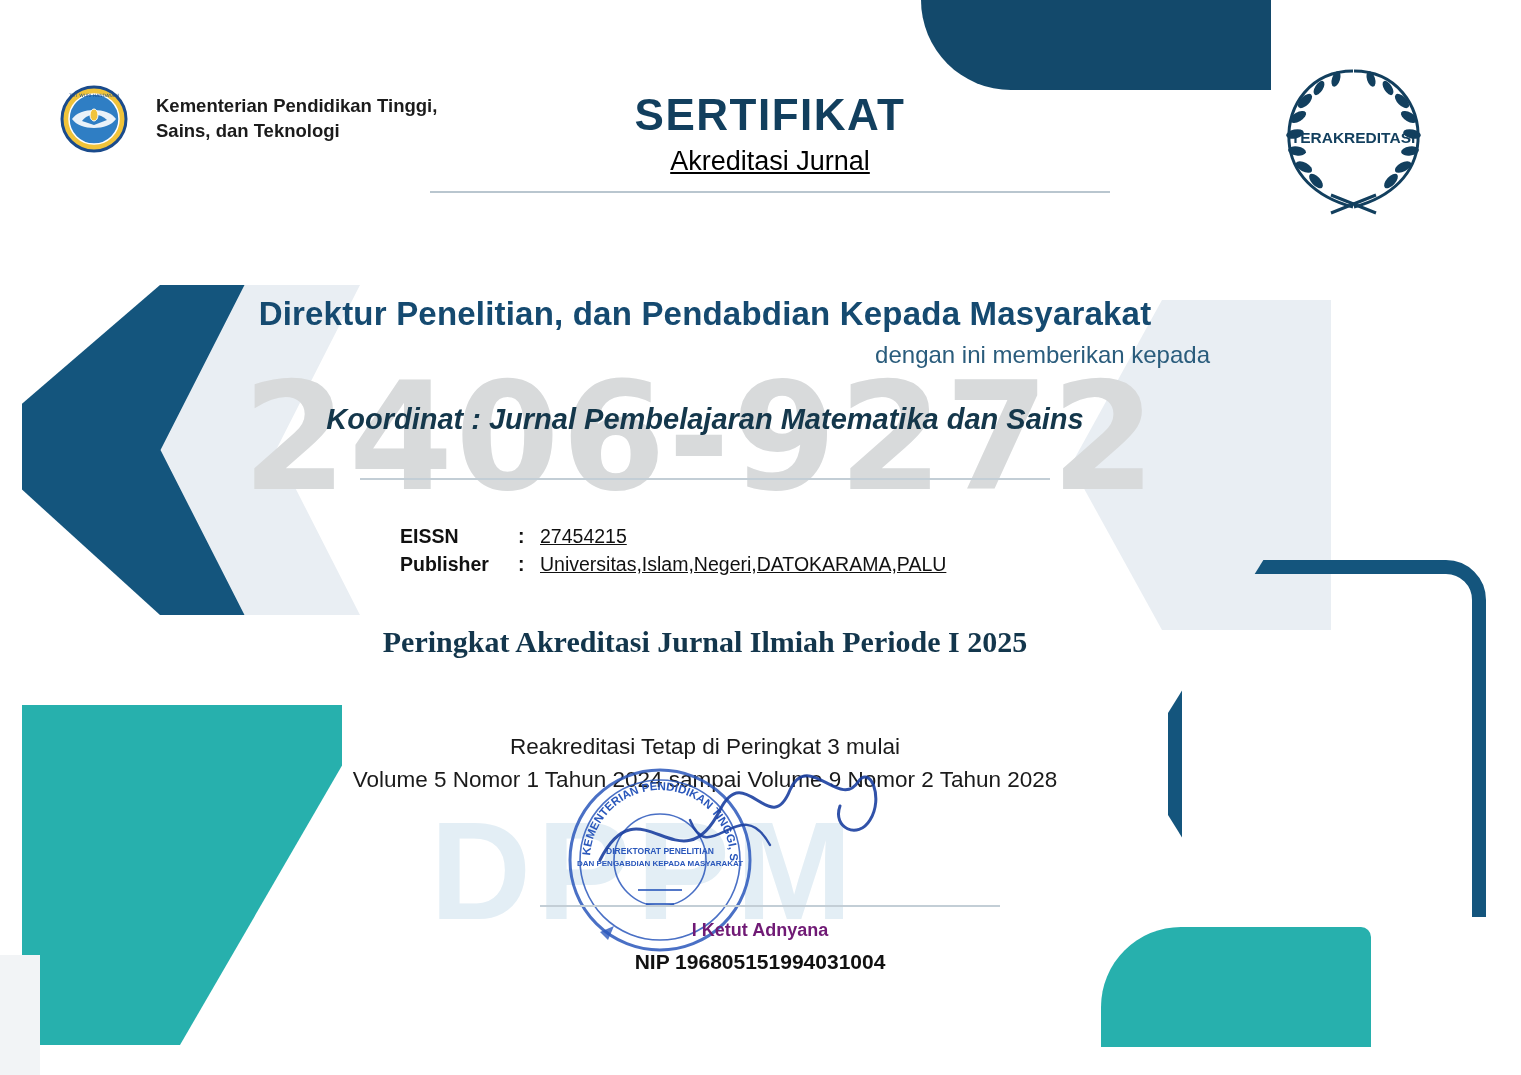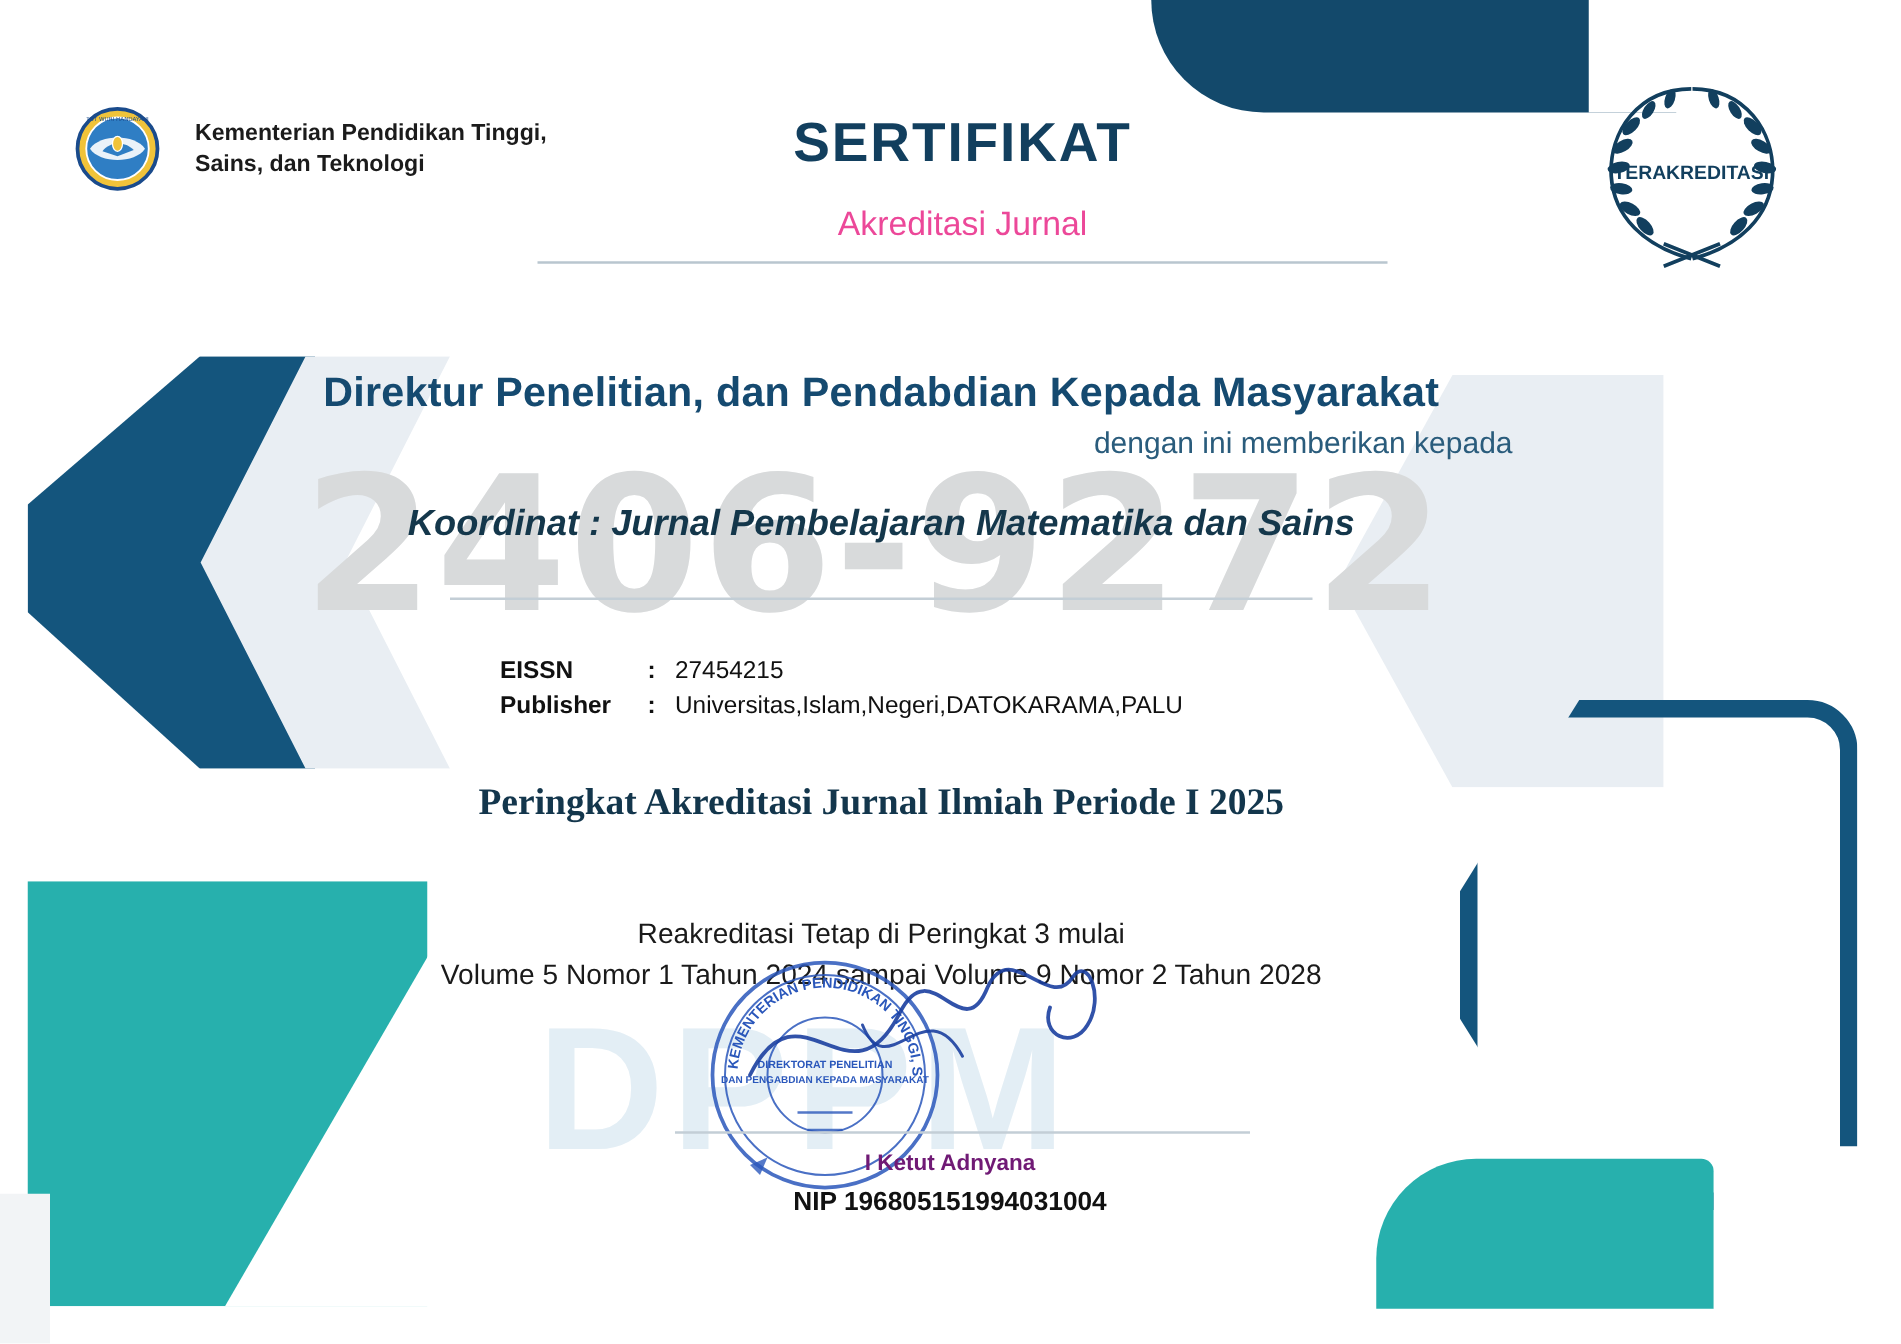--- a/index.html
+++ b/index.html
@@ -152,22 +152,23 @@
     text-align: center;
   }
   .title-main {
     font-size: 44px;
     font-weight: bold;
     color: #123f5e;
     letter-spacing: 1.5px;
   }
   .title-sub {
     font-size: 27px;
-    color: #ec4899;
-    margin-top: 24px;
+    color: #000000;
+    margin-top: 6px;
+    text-decoration: underline;
   }
   .title-rule {
     margin: 14px auto 0 auto;
     width: 100%;
     height: 2px;
     background: #b9c6cf;
   }
   .sk-row {
     display: flex;
     justify-content: space-between;
@@ -218,21 +219,21 @@
 
   .meta-block {
     position: absolute;
     top: 525px; left: 400px;
     font-size: 19.5px;
     color: #111111;
   }
   .meta-row { display: flex; margin-bottom: 5px; }
   .meta-label { width: 118px; font-weight: bold; }
   .meta-colon { width: 22px; font-weight: bold; }
-  .meta-value { font-weight: normal; }
+  .meta-value { font-weight: normal; text-decoration: underline; }
 
   .rank-title {
     position: absolute;
     top: 625px; left: 200px; width: 1010px;
     text-align: center;
     font-size: 30px;
     font-weight: bold;
     color: #13364c;
     font-family: Liberation Serif, serif;
   }

